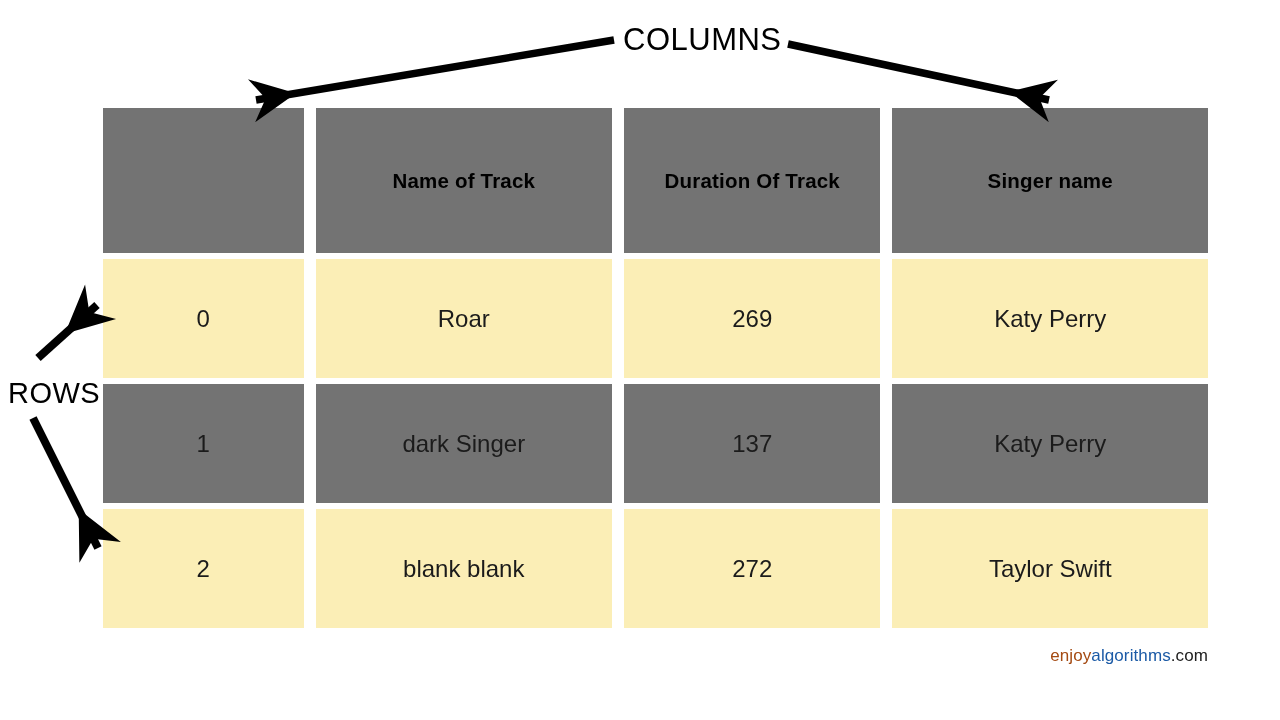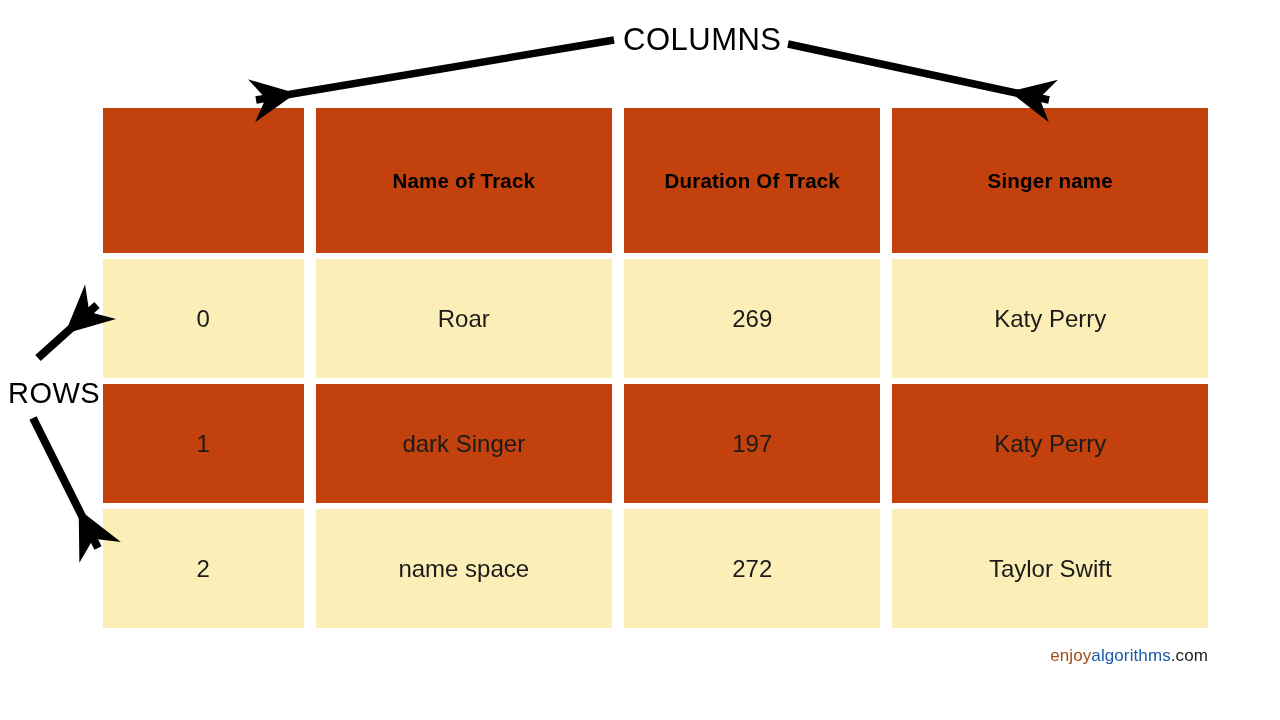--- a/index.html
+++ b/index.html
@@ -64,21 +64,21 @@
   #data-table td {
     padding: 0;
     text-align: center;
     vertical-align: middle;
   }
   .col-index  { width: 190px; }
   .col-track  { width: 281px; }
   .col-dur    { width: 243px; }
   .col-singer { width: 299px; }
 
-  .cell-green  { background: #c2410c; }
+  .cell-green  { background: #737373; }
   .cell-yellow { background: #fbeeb6; }
 
   tr.header-row td {
     height: 145px;
     font-weight: bold;
     font-size: 20.5px;
     letter-spacing: 0.2px;
     color: #000000;
   }
   tr.data-row td {
@@ -124,27 +124,27 @@
     <tr class="data-row">
       <td class="cell-yellow index-cell">0</td>
       <td class="cell-yellow">Roar</td>
       <td class="cell-yellow">269</td>
       <td class="cell-yellow">Katy Perry</td>
     </tr>
 
     <tr class="data-row">
       <td class="cell-green index-cell">1</td>
       <td class="cell-green">dark Singer</td>
-      <td class="cell-green">197</td>
+      <td class="cell-green">137</td>
       <td class="cell-green">Katy Perry</td>
     </tr>
 
     <tr class="data-row">
       <td class="cell-yellow index-cell">2</td>
-      <td class="cell-yellow">name space</td>
+      <td class="cell-yellow">blank blank</td>
       <td class="cell-yellow">272</td>
       <td class="cell-yellow">Taylor Swift</td>
     </tr>
   </tbody>
 </table>
 
 <div class="anno-label" id="columns-label">COLUMNS</div>
 
 <div class="anno-label" id="rows-label">ROWS</div>
 

